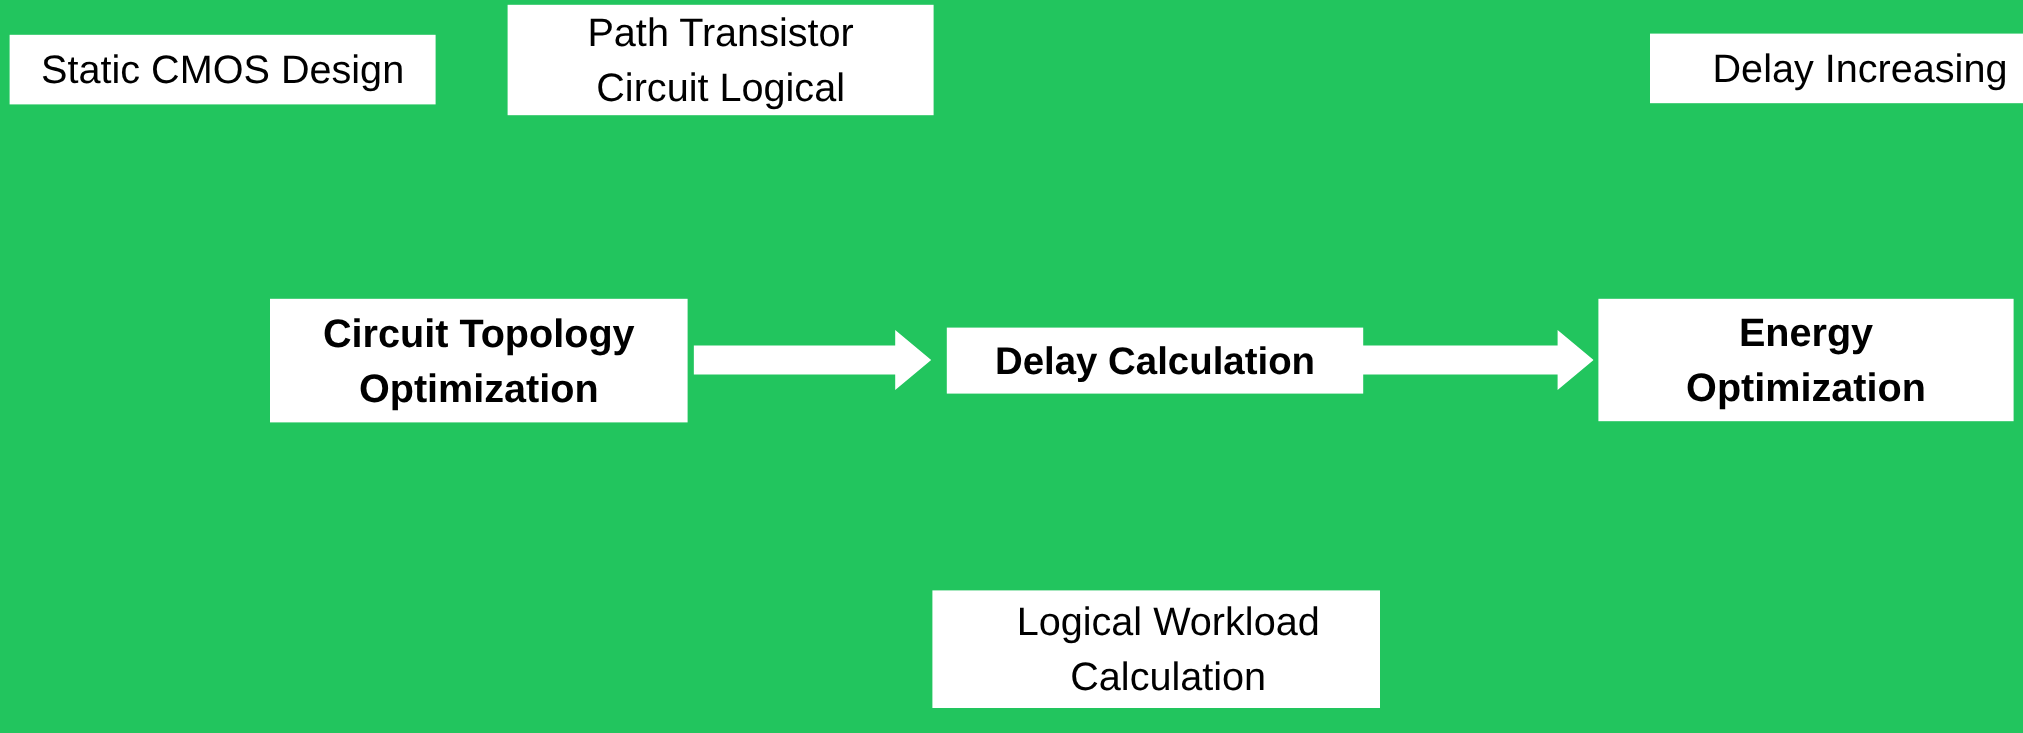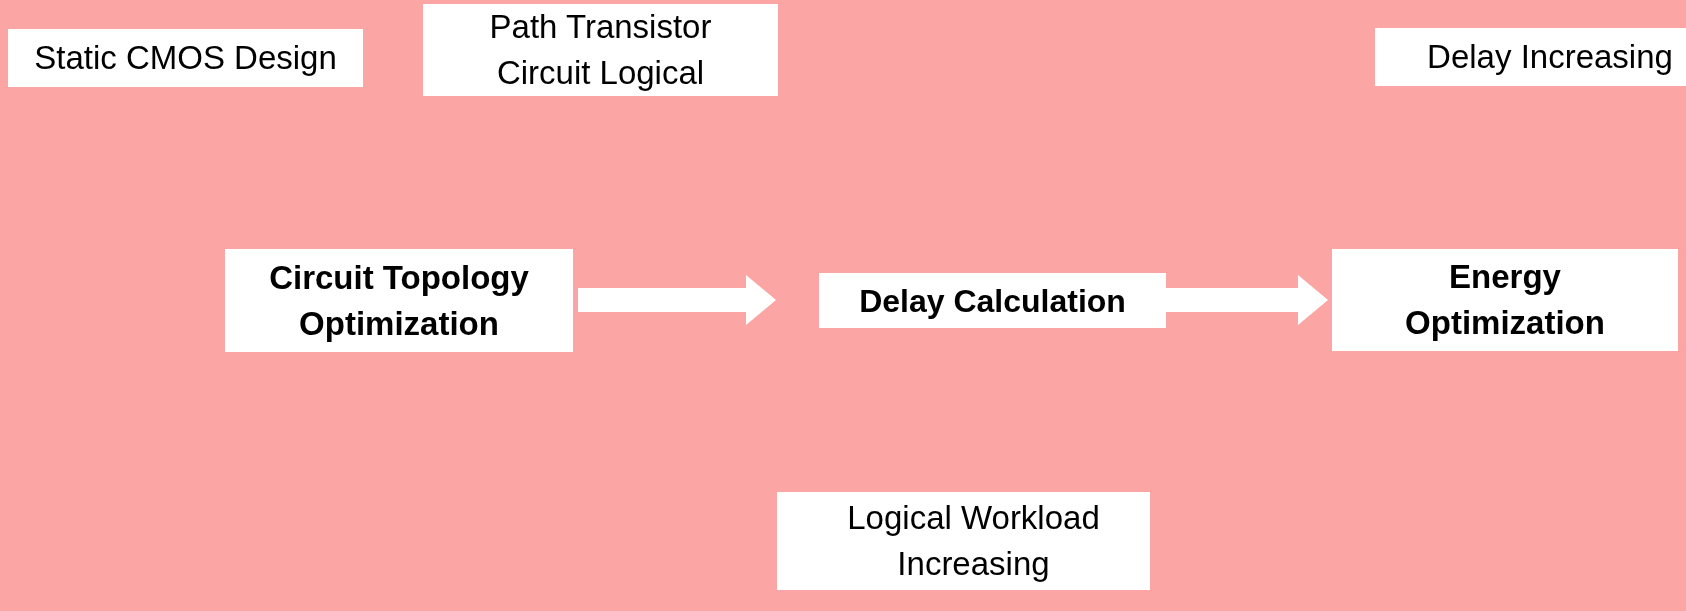--- a/index.html
+++ b/index.html
@@ -4,21 +4,21 @@
 <style>
   html, body {
     margin: 0;
     padding: 0;
     background: #000000;
   }
   #canvas {
     position: relative;
     width: 1686px;
     height: 611px;
-    background: #fca5a5;
+    background: #22c55e;
     overflow: hidden;
     font-family: "Liberation Sans", sans-serif;
   }
   .node {
     position: absolute;
     background: #ffffff;
     color: #000000;
     display: flex;
     flex-direction: column;
     align-items: center;
@@ -27,21 +27,21 @@
     font-size: 33px;
     line-height: 46px;
     white-space: nowrap;
   }
   .node.bold { font-weight: bold; }
 
   #n-static-cmos      { left: 8px;    top: 29px;  width: 355px; height: 58px; }
   #n-path-transistor  { left: 423px;  top: 4px;   width: 355px; height: 92px; }
   #n-delay-increasing { left: 1330px; top: 28px;  width: 350px; height: 58px; margin-left: 45px; }
   #n-circuit-topology { left: 225px;  top: 249px; width: 348px; height: 103px; }
-  #n-delay-calculation{ left: 819px;  top: 273px; width: 347px; height: 55px; font-size: 32px; }
+  #n-delay-calculation{ left: 789px;  top: 273px; width: 347px; height: 55px; font-size: 32px; }
   #n-energy-opt       { left: 1332px; top: 249px; width: 346px; height: 102px; align-items: center; }
   #n-logical-workload { left: 777px;  top: 492px; width: 353px; height: 98px; padding-left: 20px; }
 
   .flow-arrow {
     position: absolute;
     top: 275px;
   }
   #arrow-1 { left: 578px; }
   #arrow-2 { left: 1132px; }
   .flow-arrow polygon { fill: #ffffff; }
@@ -81,16 +81,16 @@
     <polygon points="0,13 166,13 166,0 196,25 166,50 166,37 0,37"></polygon>
   </svg>
 
   <div class="node bold" id="n-energy-opt">
     <span>Energy</span>
     <span>Optimization</span>
   </div>
 
   <div class="node" id="n-logical-workload">
     <span>Logical Workload</span>
-    <span>Increasing</span>
+    <span>Calculation</span>
   </div>
 
 </div>
 
 </body></html>

